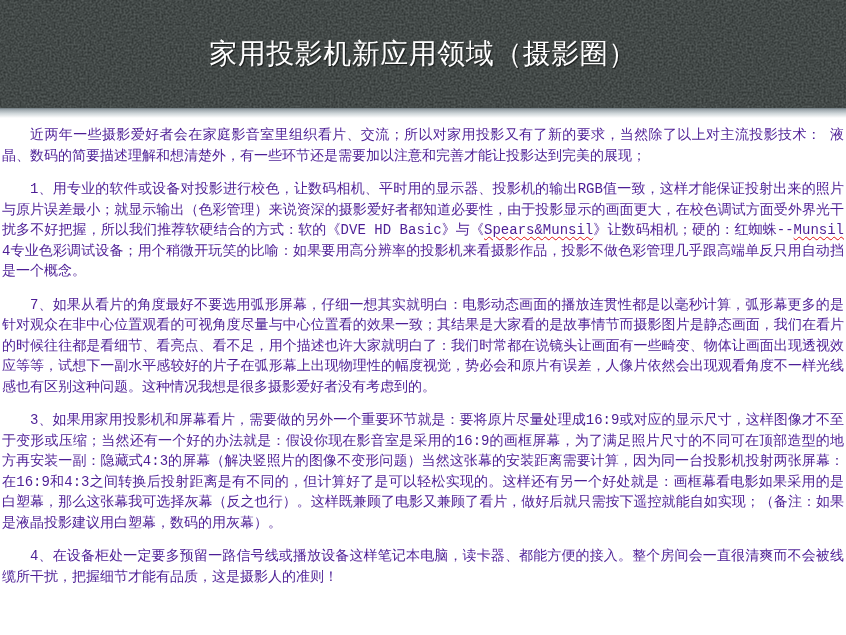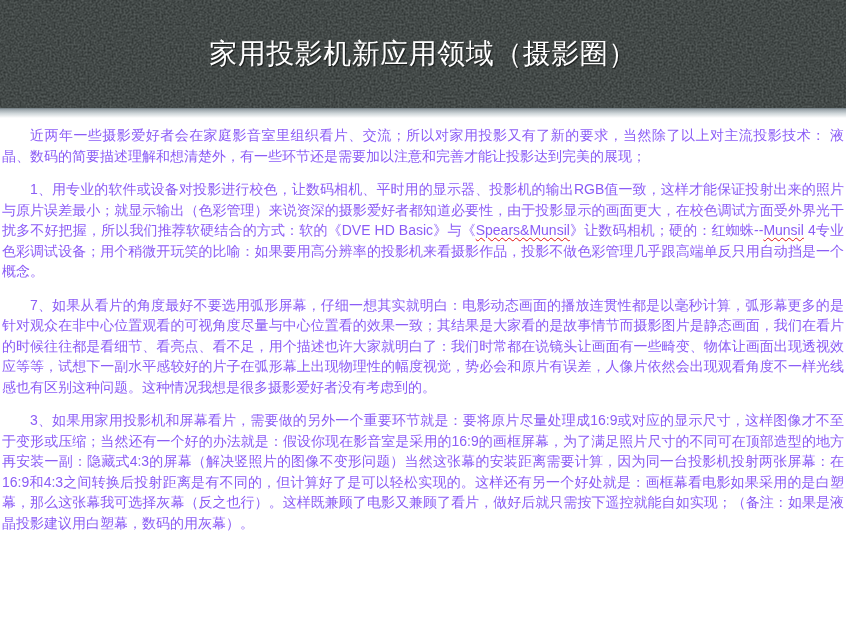--- a/index.html
+++ b/index.html
@@ -2,21 +2,21 @@
 <html lang="zh"><head>
 <meta charset="utf-8">
 <style>
   html, body { margin: 0; padding: 0; background: #ffffff; }
   .page {
     position: relative;
     width: 846px;
     height: 635px;
     background: #ffffff;
     overflow: hidden;
-    font-family: Liberation Sans, sans-serif;
+    font-family: Liberation Mono, monospace;
   }
   .header {
     position: relative;
     width: 846px;
     height: 108px;
     background: #242928;
     overflow: hidden;
   }
   .header svg.noise {
     position: absolute;
@@ -38,21 +38,21 @@
     white-space: nowrap;
     z-index: 2;
   }
   .header-strip {
     width: 846px;
     height: 10px;
     background: linear-gradient(to bottom, #6e797e 0%, #9aa4aa 15%, #cfd6d9 55%, #ffffff 100%);
   }
   .body-text {
     padding: 7px 2px 0 2px;
-    color: #8b5cf6;
+    color: #4c1d95;
     font-size: 14px;
     line-height: 20.5px;
     text-align: justify;
   }
   .para {
     margin: 0 0 13px 0;
     text-indent: 28px;
   }
   .misspell {
     text-decoration-line: underline;
@@ -82,15 +82,16 @@
     <div class="header-title">家用投影机新应用领域（摄影圈）</div>
   </div>
 
   <div class="header-strip"></div>
 
   <div class="body-text">
       <p class="para"><span>近两年一些摄影爱好者会在家庭影音室里组织看片、交流；所以对家用投影又有了新的要求，当然除了以上对主流投影技术： 液晶、数码的简要描述理解和想清楚外，有一些环节还是需要加以注意和完善才能让投影达到完美的展现；</span></p>
       <p class="para"><span>1、用专业的软件或设备对投影进行校色，让数码相机、平时用的显示器、投影机的输出RGB值一致，这样才能保证投射出来的照片与原片误差最小；就显示输出（色彩管理）来说资深的摄影爱好者都知道必要性，由于投影显示的画面更大，在校色调试方面受外界光干扰多不好把握，所以我们推荐软硬结合的方式：软的《DVE HD Basic》与《</span><span class="misspell">Spears&amp;Munsil</span><span>》让数码相机；硬的：红蜘蛛--</span><span class="misspell">Munsil</span><span> 4专业色彩调试设备；用个稍微开玩笑的比喻：如果要用高分辨率的投影机来看摄影作品，投影不做色彩管理几乎跟高端单反只用自动挡是一个概念。</span></p>
       <p class="para"><span>7、如果从看片的角度最好不要选用弧形屏幕，仔细一想其实就明白：电影动态画面的播放连贯性都是以毫秒计算，弧形幕更多的是针对观众在非中心位置观看的可视角度尽量与中心位置看的效果一致；其结果是大家看的是故事情节而摄影图片是静态画面，我们在看片的时候往往都是看细节、看亮点、看不足，用个描述也许大家就明白了：我们时常都在说镜头让画面有一些畸变、物体让画面出现透视效应等等，试想下一副水平感较好的片子在弧形幕上出现物理性的幅度视觉，势必会和原片有误差，人像片依然会出现观看角度不一样光线感也有区别这种问题。这种情况我想是很多摄影爱好者没有考虑到的。</span></p>
       <p class="para"><span>3、如果用家用投影机和屏幕看片，需要做的另外一个重要环节就是：要将原片尽量处理成16:9或对应的显示尺寸，这样图像才不至于变形或压缩；当然还有一个好的办法就是：假设你现在影音室是采用的16:9的画框屏幕，为了满足照片尺寸的不同可在顶部造型的地方再安装一副：隐藏式4:3的屏幕（解决竖照片的图像不变形问题）当然这张幕的安装距离需要计算，因为同一台投影机投射两张屏幕：在16:9和4:3之间转换后投射距离是有不同的，但计算好了是可以轻松实现的。这样还有另一个好处就是：画框幕看电影如果采用的是白塑幕，那么这张幕我可选择灰幕（反之也行）。这样既兼顾了电影又兼顾了看片，做好后就只需按下遥控就能自如实现；（备注：如果是液晶投影建议用白塑幕，数码的用灰幕）。</span></p>
+      <p class="para"><span>4、在设备柜处一定要多预留一路信号线或播放设备这样笔记本电脑，读卡器、都能方便的接入。整个房间会一直很清爽而不会被线缆所干扰，把握细节才能有品质，这是摄影人的准则！</span></p>
     </div>
 
 </div>
 
 </body></html>

